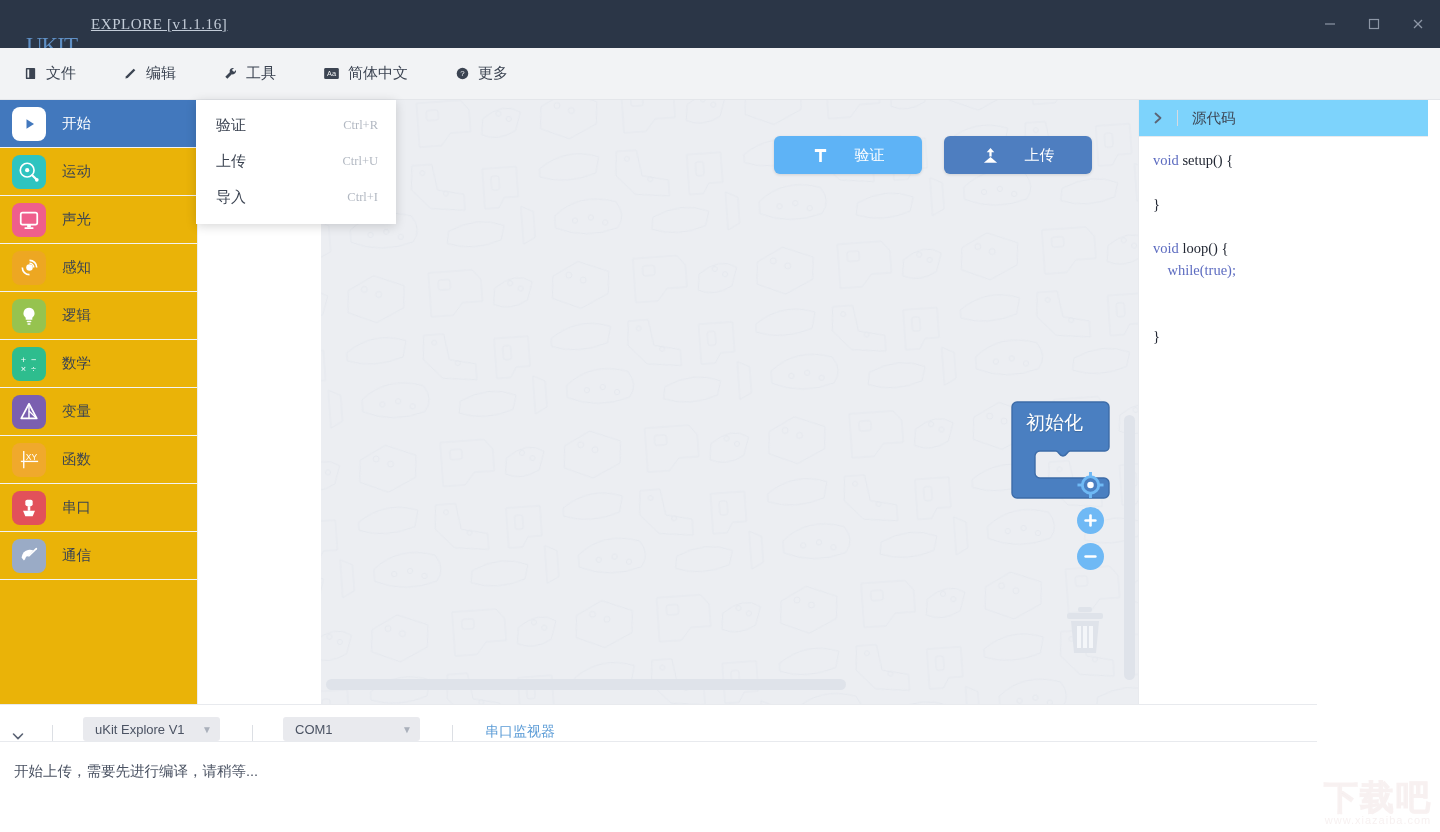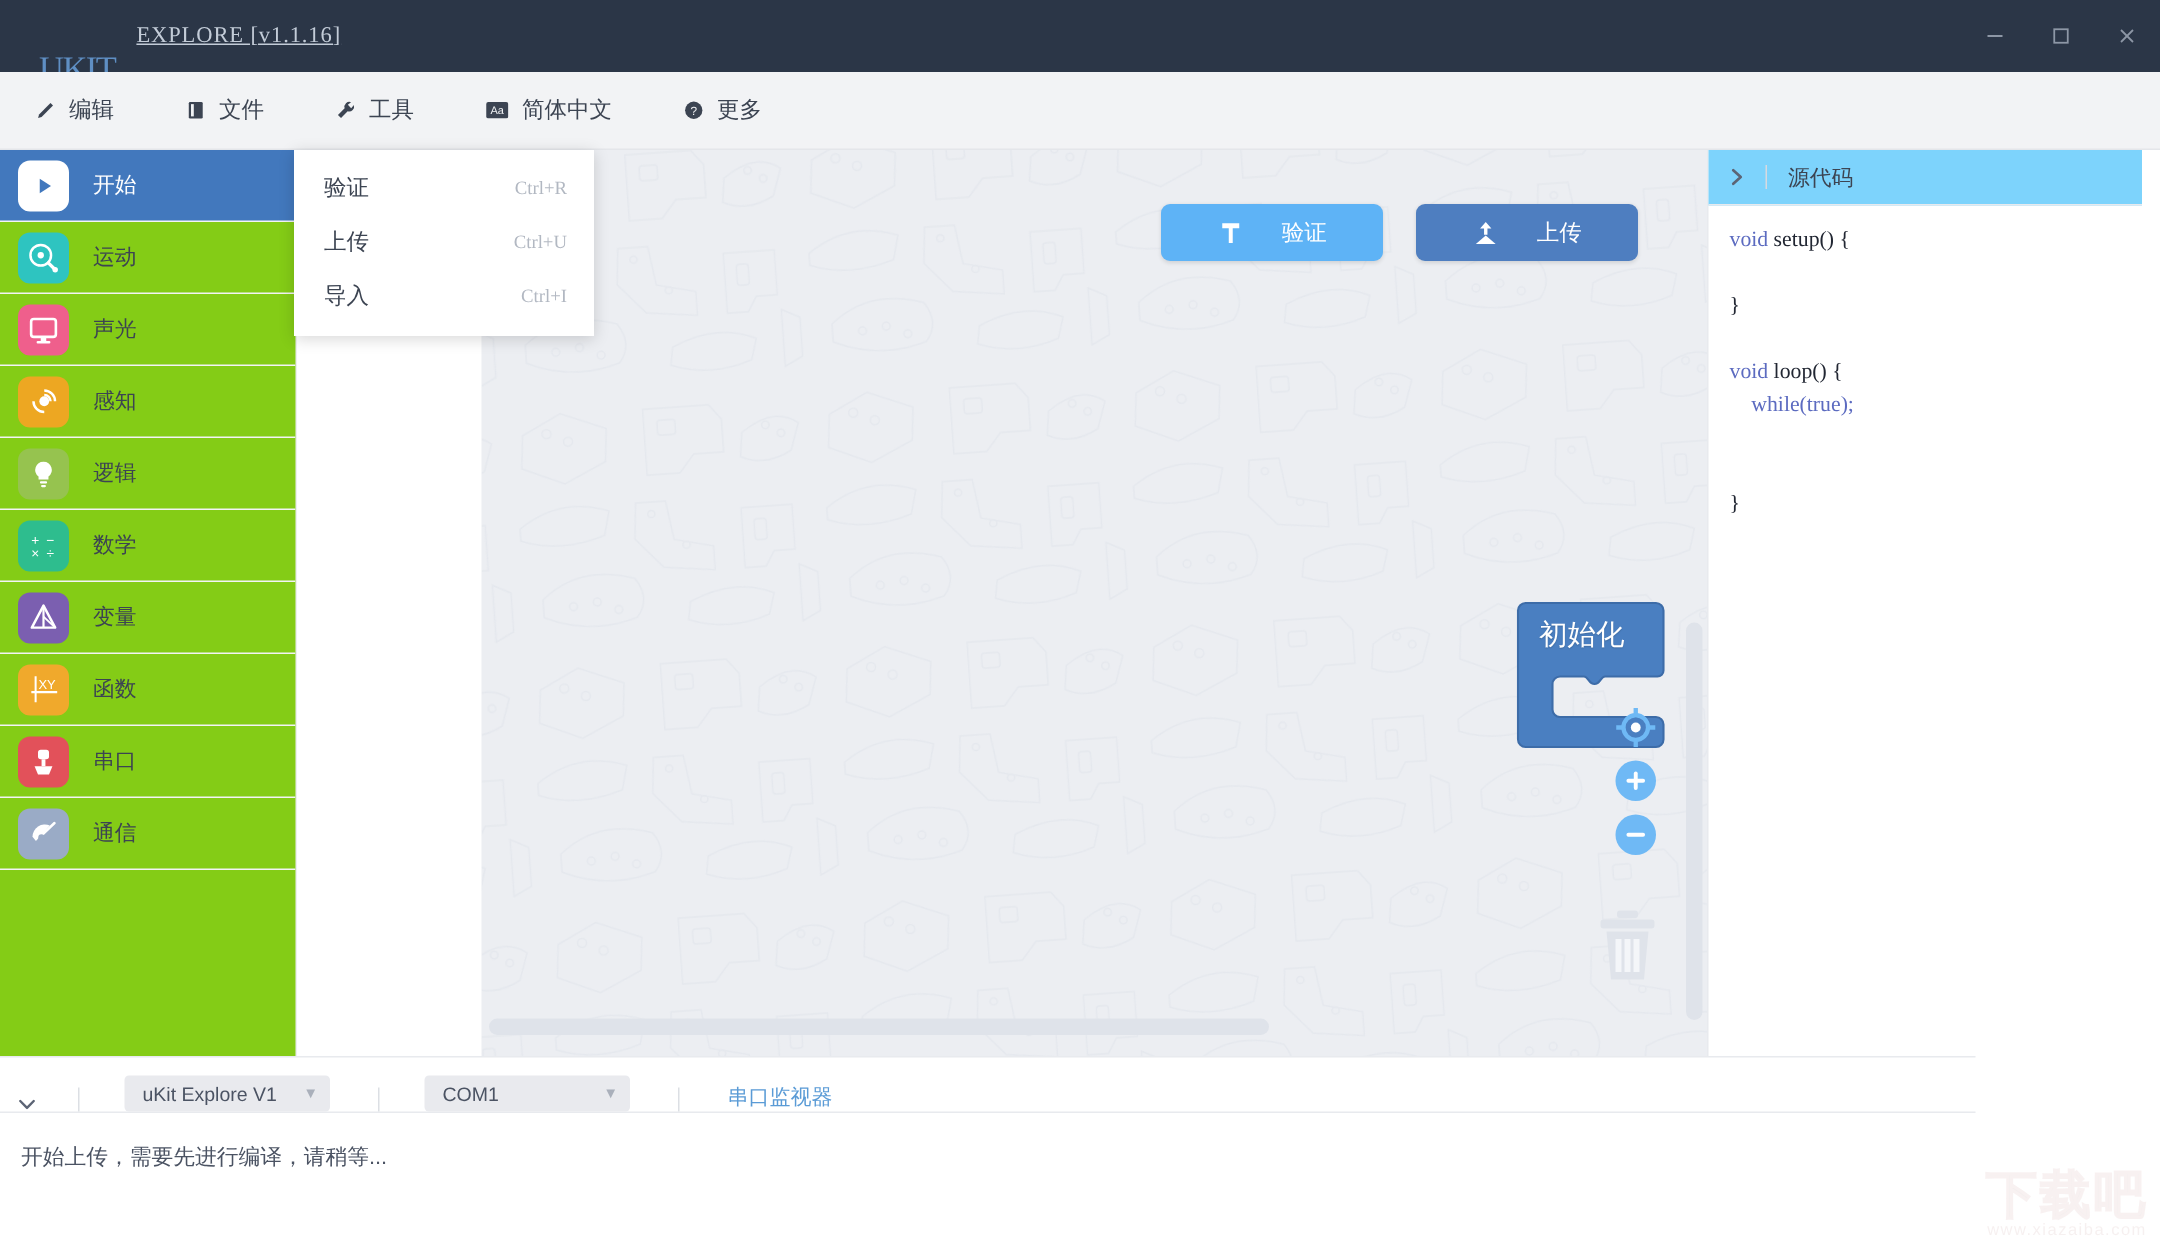--- a/index.html
+++ b/index.html
@@ -88,21 +88,21 @@
   
   #shell {
     position: absolute; left: 0; top: 100px;
     width: 1440px; height: 604px;
     display: flex;
   }
 
   
   #sidebar {
     width: 198px; height: 604px;
-    background: #84cc16;
+    background: #eab308;
     border-right: 1px solid #edeef1;
     overflow: hidden;
   }
   .side-item {
     height: 48px; display: flex; align-items: center;
     padding-left: 12px; gap: 16px;
     cursor: pointer;
     border-bottom: 1px solid #f2f3f5;
   }
   .side-item.active { background: #4278bd; }
@@ -312,34 +312,34 @@
           <line x1="11" y1="3" x2="3" y2="11" stroke="#8d97a6" stroke-width="1.2"></line>
         </svg>
     </div>
   </div>
 </div>
 
 <div id="menubar">
   <div class="menu-item">
     <span class="mi-icon">
       <svg width="13" height="13" viewBox="0 0 14 14">
-          <path d="M1.5 12.5 L4 11.8 L12.2 3.6 L10.4 1.8 L2.2 10 Z"></path>
+          <rect x="2" y="1" width="10" height="12" rx="1"></rect>
+          <rect x="3.6" y="2.6" width="2" height="8.8" fill="#f2f3f5"></rect>
         </svg>
     </span>
-    <span>编辑</span>
+    <span>文件</span>
   </div>
 
   <div class="menu-item">
     <span class="mi-icon">
       <svg width="13" height="13" viewBox="0 0 14 14">
-          <rect x="2" y="1" width="10" height="12" rx="1"></rect>
-          <rect x="3.6" y="2.6" width="2" height="8.8" fill="#f2f3f5"></rect>
+          <path d="M1.5 12.5 L4 11.8 L12.2 3.6 L10.4 1.8 L2.2 10 Z"></path>
         </svg>
     </span>
-    <span>文件</span>
+    <span>编辑</span>
   </div>
 
 
   <div class="menu-item">
     <span class="mi-icon">
       <svg width="13" height="13" viewBox="0 0 14 14">
           <path d="M10.8 1.2 a3.6 3.6 0 0 0-4.6 4.4 L1.4 10.4 l2.2 2.2 4.8-4.8 a3.6 3.6 0 0 0 4.4-4.6 L10.9 5.5 L8.5 3.1 Z"></path>
         </svg>
     </span>
     <span>工具</span>

